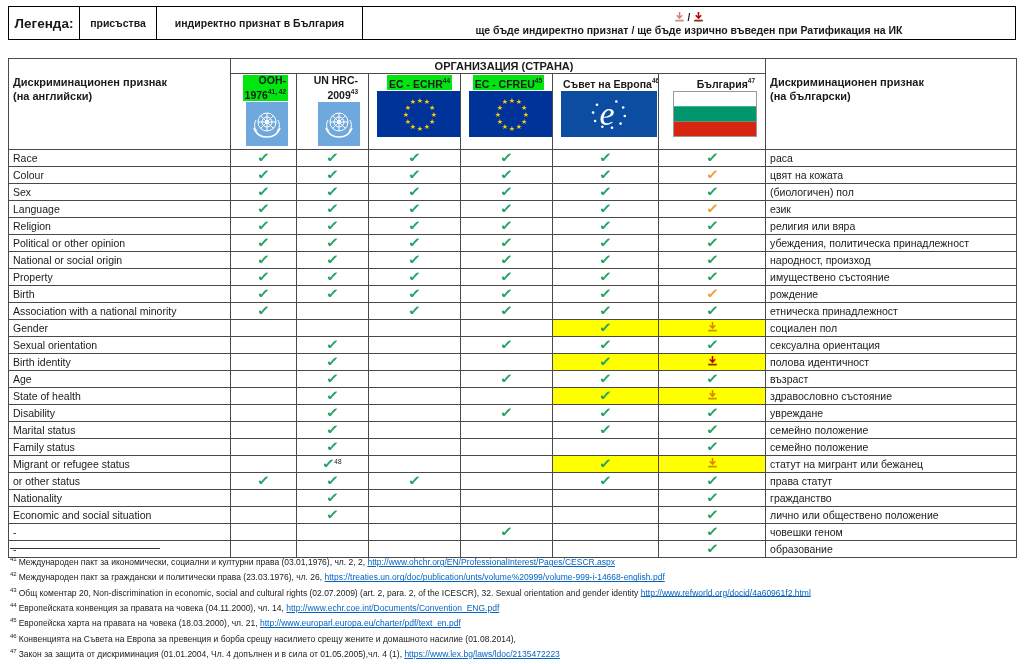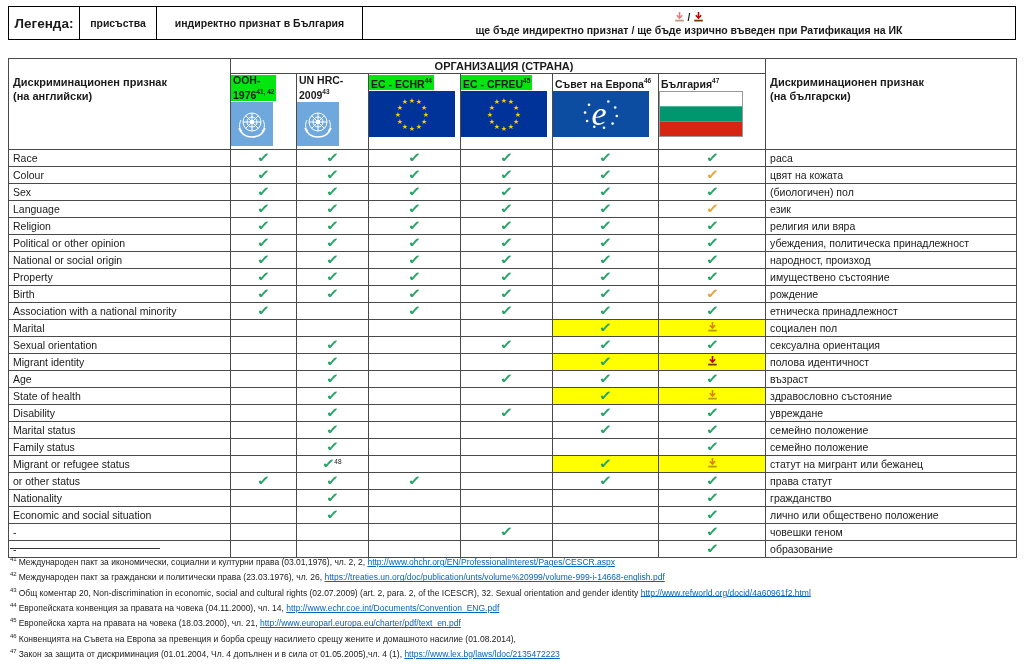--- a/index.html
+++ b/index.html
@@ -25,21 +25,21 @@
   .dl{display:inline-block;width:11px;height:11px;}
   .dl.faded{opacity:.5;}
 
   
   .grid{position:absolute;left:8px;top:58px;border-collapse:collapse;table-layout:fixed;width:1008px;}
   .grid td{border:1px solid #4a4a4a;padding:0 4px;font-size:10.5px;height:16px;
            overflow:hidden;white-space:nowrap;vertical-align:middle;}
   .grid td.org-span{font-weight:bold;font-size:11px;text-align:center;height:14px;padding-left:16px;}
   .grid td.side-head{vertical-align:top;font-weight:bold;font-size:11px;white-space:normal;
                      line-height:14px;padding-top:16px;}
-  .grid td.org-head{height:72px;text-align:left;vertical-align:top;padding:1px 0;}
+  .grid td.org-head{height:72px;text-align:right;vertical-align:top;padding:1px 8px;}
   .org-label{display:inline-block;font-weight:bold;font-size:10.5px;line-height:11px;padding:0 2px;}
   .org-label sup{font-size:6.5px;}
   .org-logo{margin-top:1px;}
   .grid td.c{text-align:center;padding:0;}
   .grid td.hl{background:#ffff00;}
   .grid td.lab-en,.grid td.lab-bg{font-size:10.5px;margin-left:6px;}
   .cellsup{font-size:6.5px;vertical-align:super;}
 
   
   .footnotes{position:absolute;left:10px;top:548px;width:1006px;}
@@ -271,21 +271,21 @@
           <td class="lab-en">Association with a national minority</td>
           <td class="c"><span class="chk" style="color: rgb(39, 165, 103);">✓</span></td>
           <td class="c"></td>
           <td class="c"><span class="chk" style="color: rgb(39, 165, 103);">✓</span></td>
           <td class="c"><span class="chk" style="color: rgb(39, 165, 103);">✓</span></td>
           <td class="c"><span class="chk" style="color: rgb(39, 165, 103);">✓</span></td>
           <td class="c"><span class="chk" style="color: rgb(39, 165, 103);">✓</span></td>
           <td class="lab-bg">етническа принадлежност</td>
         </tr>
         <tr>
-          <td class="lab-en">Marital</td>
+          <td class="lab-en">Gender</td>
           <td class="c"></td>
           <td class="c"></td>
           <td class="c"></td>
           <td class="c"></td>
           <td class="c hl"><span class="chk" style="color: rgb(39, 165, 103);">✓</span></td>
           <td class="c hl"><span class="dl faded"><svg width="11" height="11" viewBox="0 0 11 11">
                 <path d="M5.5 1v5" stroke="#c00000" stroke-width="1.6" fill="none"></path>
                 <path d="M2.8 4.2 5.5 7l2.7-2.8" stroke="#c00000" stroke-width="1.6" fill="none"></path>
                 <path d="M1.2 9.6h8.6" stroke="#7a3b00" stroke-width="1.8" fill="none"></path>
               </svg></span></td>
@@ -295,21 +295,21 @@
           <td class="lab-en">Sexual orientation</td>
           <td class="c"></td>
           <td class="c"><span class="chk" style="color: rgb(39, 165, 103);">✓</span></td>
           <td class="c"></td>
           <td class="c"><span class="chk" style="color: rgb(39, 165, 103);">✓</span></td>
           <td class="c"><span class="chk" style="color: rgb(39, 165, 103);">✓</span></td>
           <td class="c"><span class="chk" style="color: rgb(39, 165, 103);">✓</span></td>
           <td class="lab-bg">сексуална ориентация</td>
         </tr>
         <tr>
-          <td class="lab-en">Migrant identity</td>
+          <td class="lab-en">Birth identity</td>
           <td class="c"></td>
           <td class="c"><span class="chk" style="color: rgb(39, 165, 103);">✓</span></td>
           <td class="c"></td>
           <td class="c"></td>
           <td class="c hl"><span class="chk" style="color: rgb(39, 165, 103);">✓</span></td>
           <td class="c hl"><span class="dl"><svg width="11" height="11" viewBox="0 0 11 11">
                 <path d="M5.5 1v5" stroke="#c00000" stroke-width="1.6" fill="none"></path>
                 <path d="M2.8 4.2 5.5 7l2.7-2.8" stroke="#c00000" stroke-width="1.6" fill="none"></path>
                 <path d="M1.2 9.6h8.6" stroke="#7a3b00" stroke-width="1.8" fill="none"></path>
               </svg></span></td>

